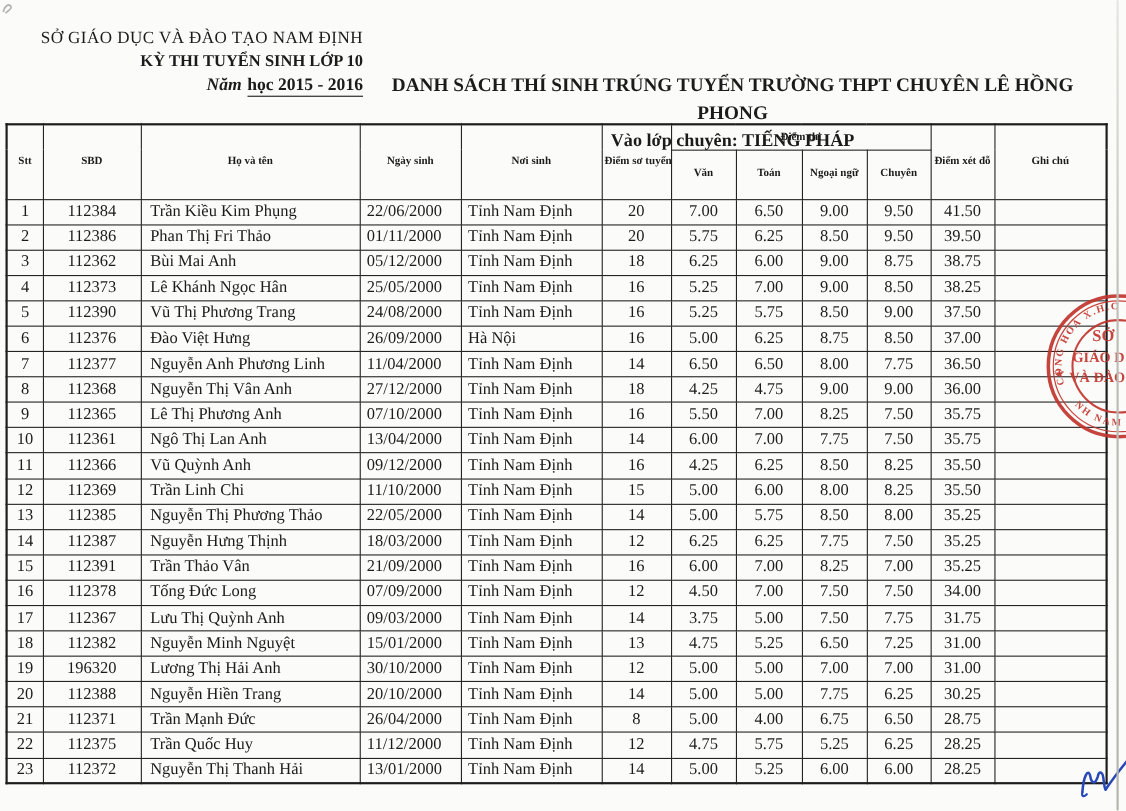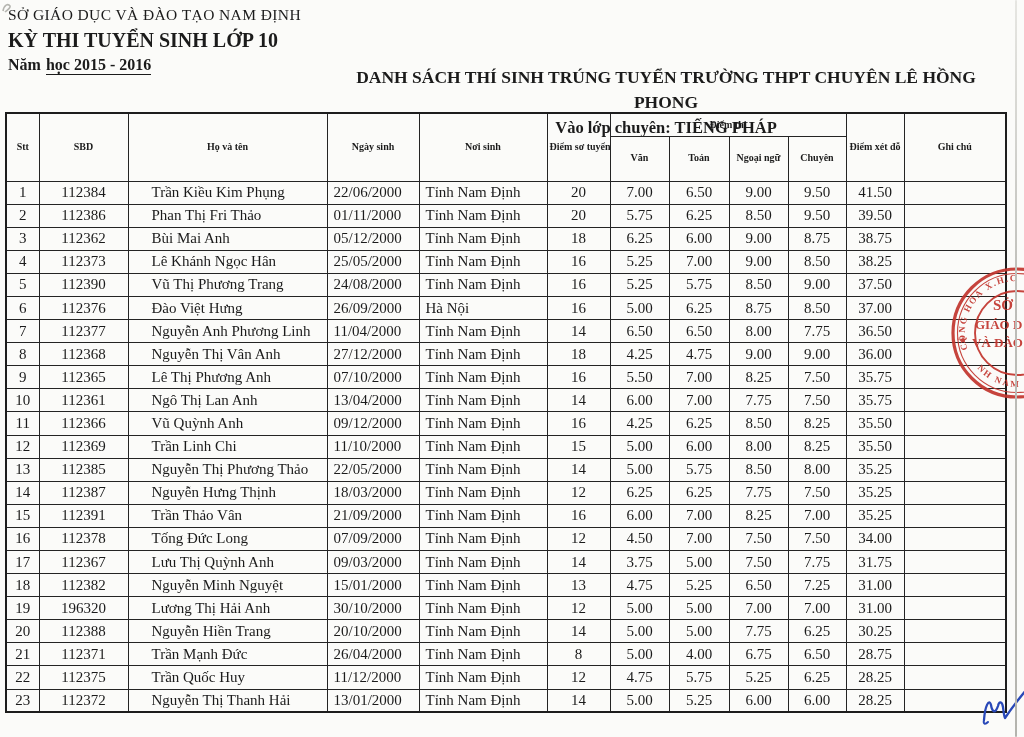--- a/index.html
+++ b/index.html
@@ -8,27 +8,27 @@
     width:1024px; height:737px; overflow:hidden;
     background:#fbfbf9;
     font-family:"Liberation Serif","DejaVu Serif",serif;
     color:#1b1b1b;
     position:relative;
   }
   .page { position:absolute; inset:0; }
 
   
   .hdr-left {
-    position:absolute; left:8px; top:4px; width:322px;
-    text-align:left; line-height:1.42;
+    position:absolute; left:8px; top:24px; width:322px;
+    text-align:right; line-height:1.42;
   }
   .hdr-left .l1 { font-size:15.5px; letter-spacing:.4px; }
-  .hdr-left .l2 { font-size:20px; font-weight:bold; }
+  .hdr-left .l2 { font-size:15px; font-weight:bold; }
   .hdr-left .l3 { font-size:16px; font-weight:bold; }
-  .hdr-left .l3 .pre { margin-right:5px; }
+  .hdr-left .l3 .pre { margin-right:5px;font-style:italic; }
   .hdr-left .ul { border-bottom:1.6px solid #1b1b1b; padding-bottom:1px; }
 
   .hdr-title {
     position:absolute; left:326px; top:47px; width:680px;
     text-align:center; line-height:1.45;margin-top:18px;
   }
   .hdr-title .t1 { font-size:17.5px; font-weight:bold; }
   .hdr-title .t2 { font-size:16.5px; font-weight:bold; }
 
   
@@ -44,21 +44,21 @@
   table.adm { border:2px solid #1d1d1d; }
   thead th {
     font-size:10px; font-weight:bold; text-align:center;
     padding:0 2px; white-space:normal; line-height:1.25;
   }
   tr.h1 { height:23px; }
   tr.h2 { height:45px; }
   tbody tr { height:23.1px; }
   tbody td { font-size:15px; padding:0 2px; }
   td.ca { text-align:center; }
-  td.cl { text-align:left; padding-left:23px; }
+  td.cl { text-align:left; padding-left:8px; }
   td.cl2 { text-align:left; padding-left:6px;margin-top:12px; }
 
   
   .stamp { position:absolute; left:945px; top:263px; width:160px; height:145px; opacity:.92; }
   .stamp text { font-family:"Liberation Serif","DejaVu Serif",serif; fill:#c2352e; font-weight:bold; }
 
   
   .sig { position:absolute; left:975px; top:676px; width:60px; height:60px; }
 
   

